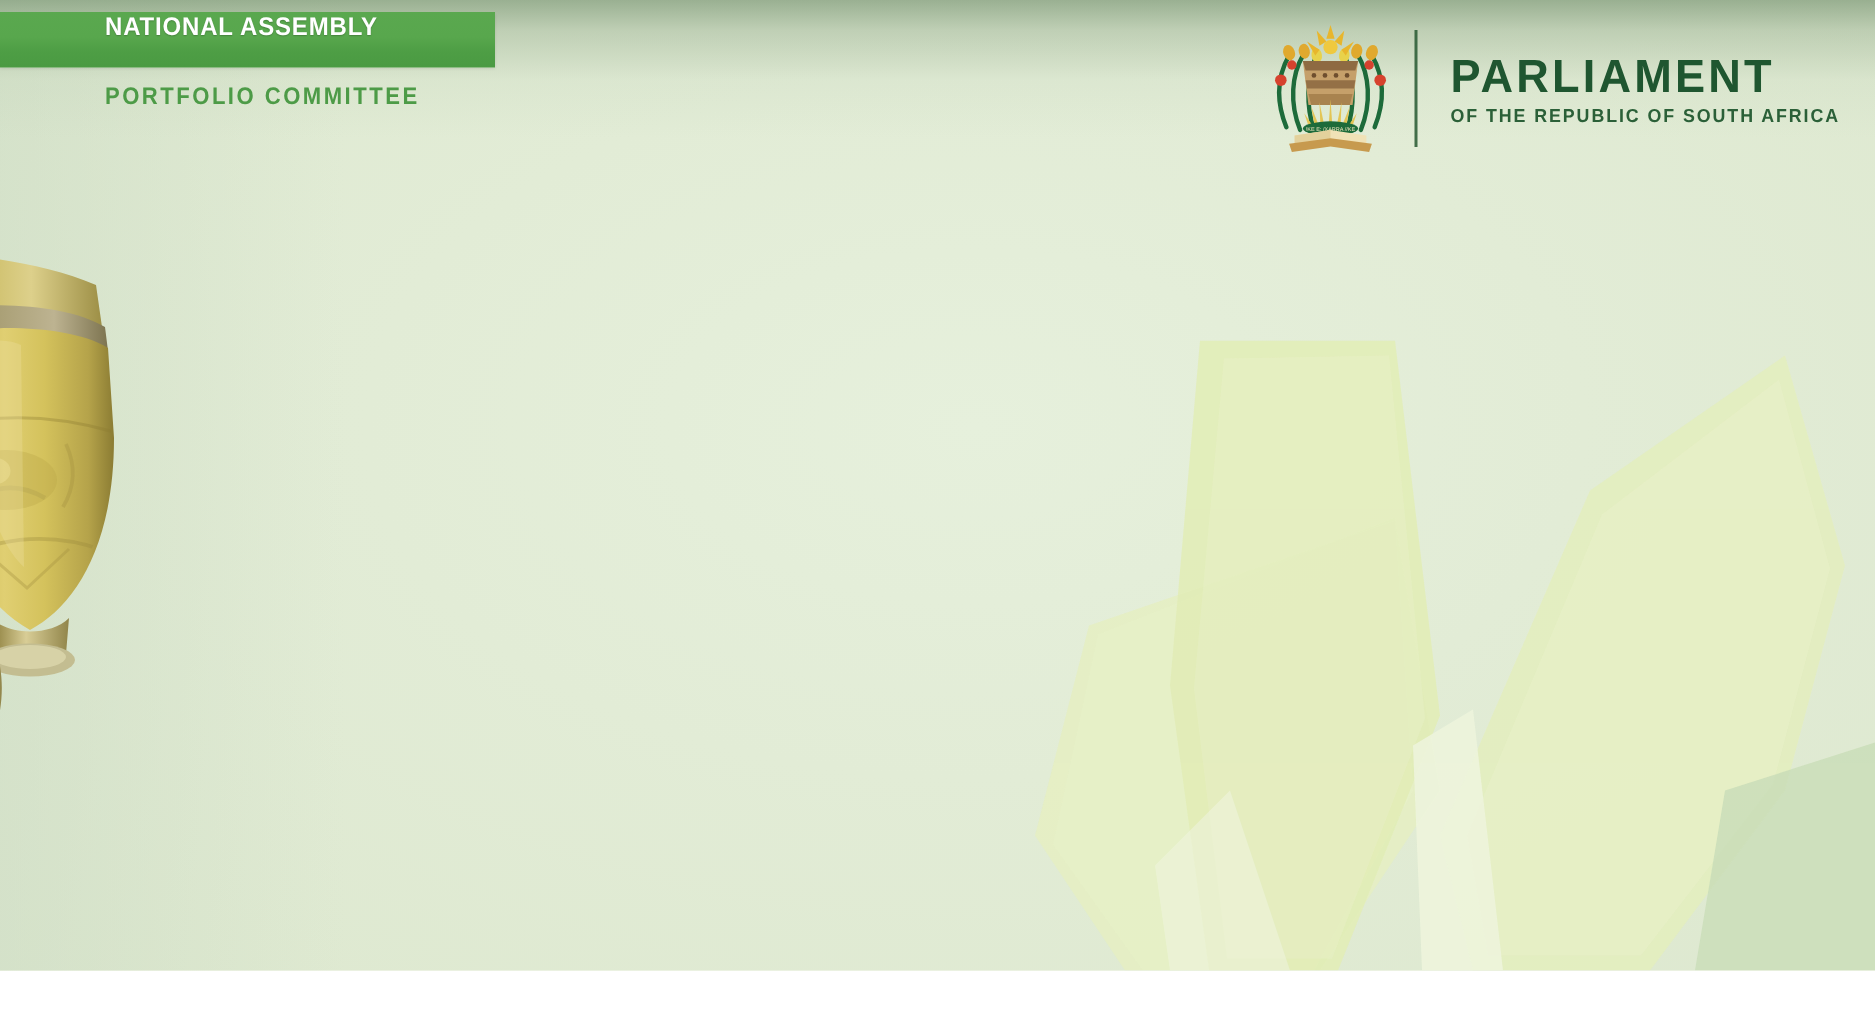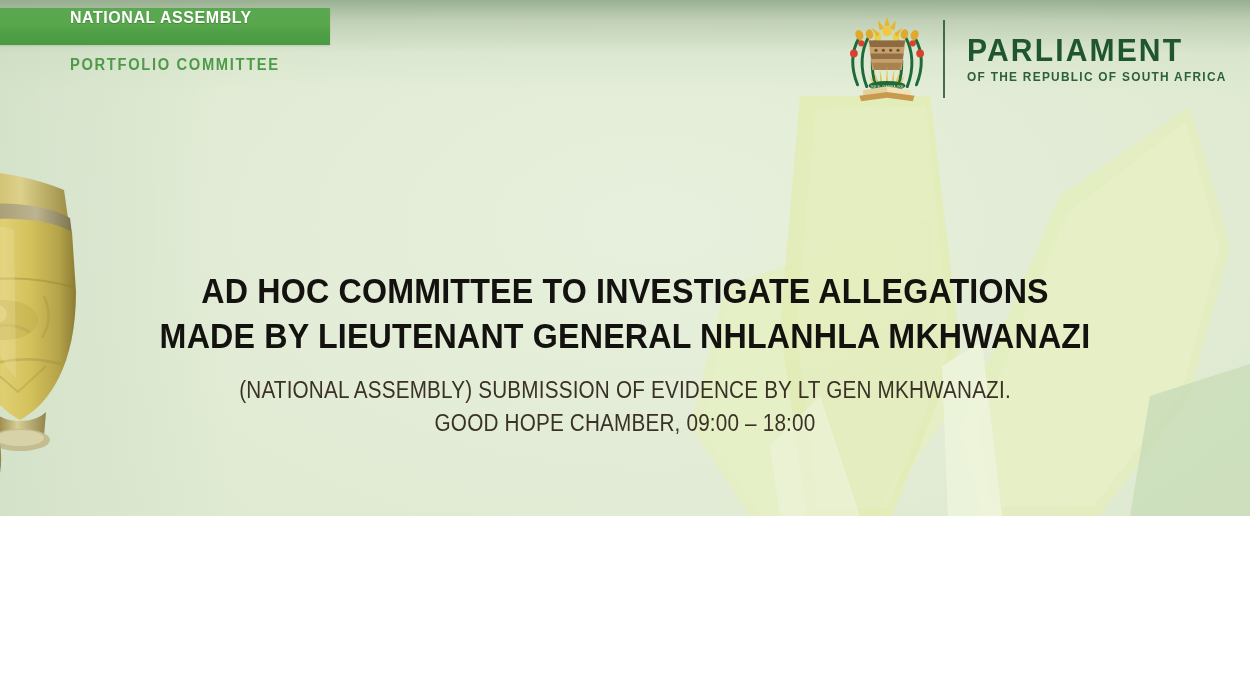--- a/index.html
+++ b/index.html
@@ -1,21 +1,21 @@
 <!DOCTYPE html>
 <html><head>
 <meta charset="utf-8">
 <style>
   * { margin:0; padding:0; box-sizing:border-box; }
   html, body {
     width:1250px; height:680px; overflow:hidden;
     font-family:"Liberation Sans", sans-serif;
   }
   #stage {
-    position:relative; width:1250px; height:516px;
+    position:relative; width:1250px; height:647px;
     background:#dfeace;
     overflow:hidden;
   }
   
   .bg-base {
     position:absolute; inset:0;
     background:
       radial-gradient(ellipse 900px 520px at 52% 44%, #e6f0dc 0%, #e2ecd6 45%, #dde8cf 100%);
   }
   .bg-topshade {
@@ -260,21 +260,14 @@
       <path d="M24,84 L50,80 L50,88 L24,92 Z" fill="#e3d19c"></path>
       <path d="M20,90 L50,86 L80,90 L78,96 L50,92 L22,96 Z" fill="#c79a4e"></path>
     </svg>
     <div class="logo-divider"></div>
     <div class="logo-text">
       <div class="logo-main">PARLIAMENT</div>
       <div class="logo-sub">OF THE REPUBLIC OF SOUTH AFRICA</div>
     </div>
   </div>
 
-  <div class="center-block">
-    <div class="title-line">AD HOC COMMITTEE TO INVESTIGATE ALLEGATIONS</div>
-    <div class="title-line">MADE BY LIEUTENANT GENERAL NHLANHLA MKHWANAZI</div>
-    <div class="sub-gap"></div>
-    <div class="subtitle-line">(NATIONAL ASSEMBLY) SUBMISSION OF EVIDENCE BY LT GEN MKHWANAZI.</div>
-    <div class="subtitle-line">GOOD HOPE CHAMBER, 09:00 – 18:00</div>
-  </div>
 
 </div>
 
 </body></html>

